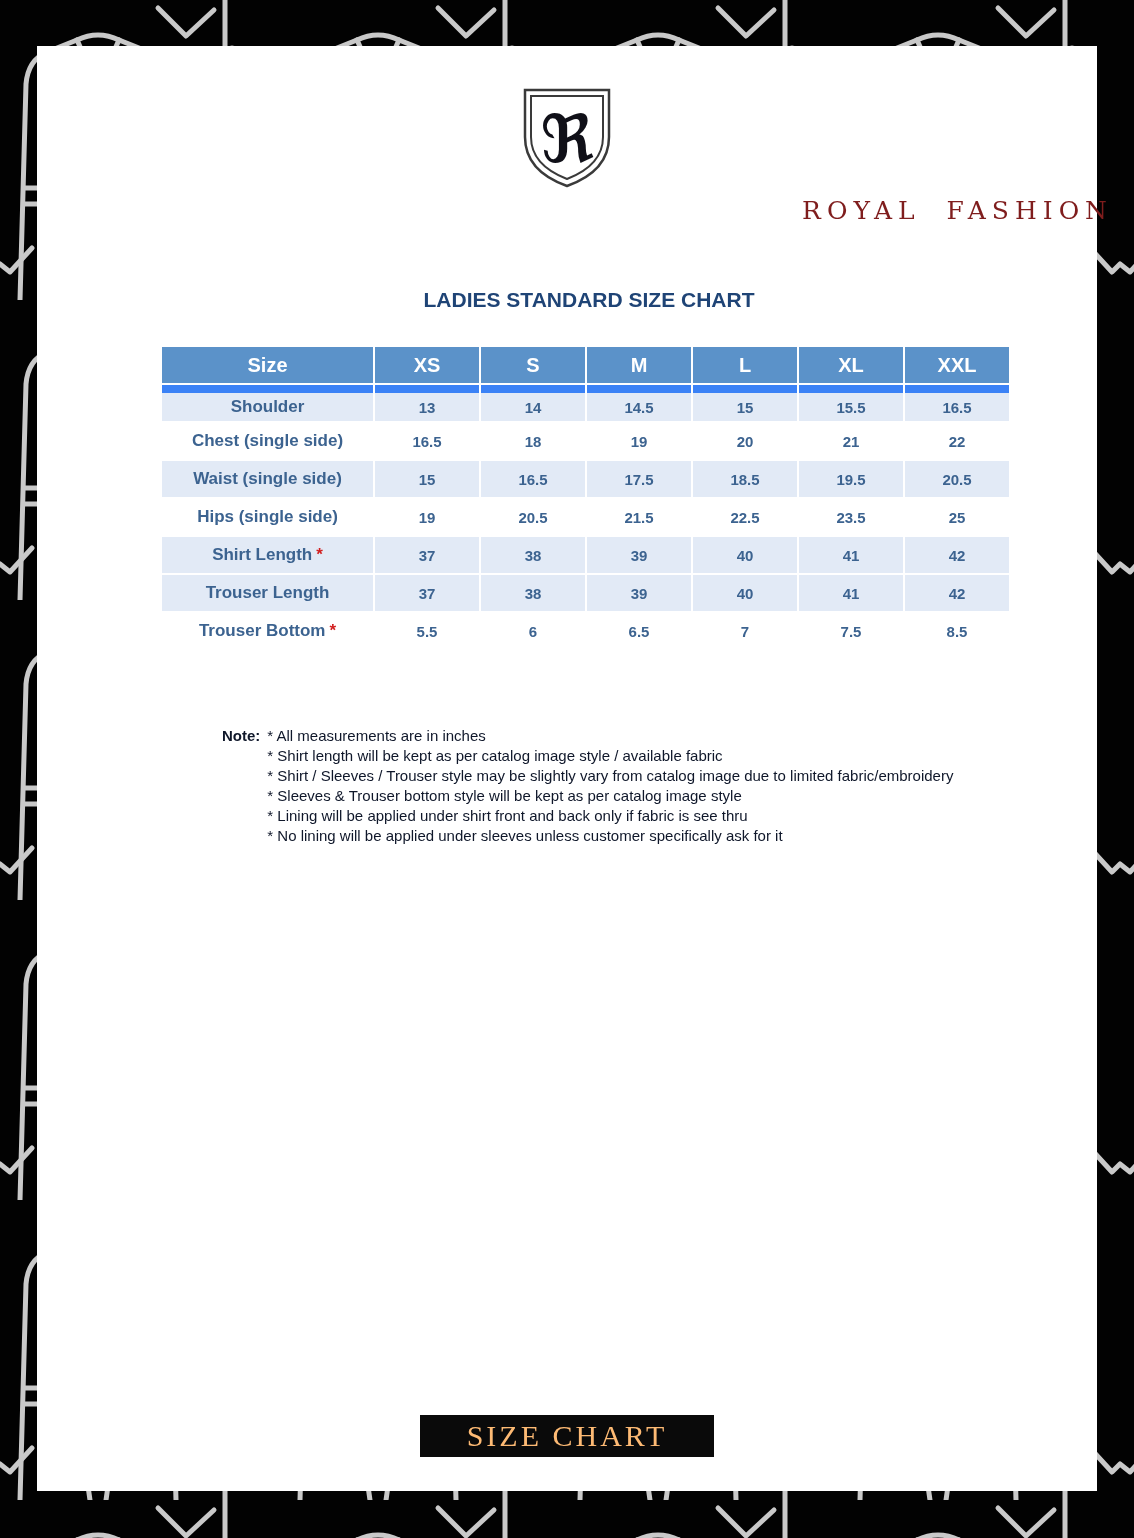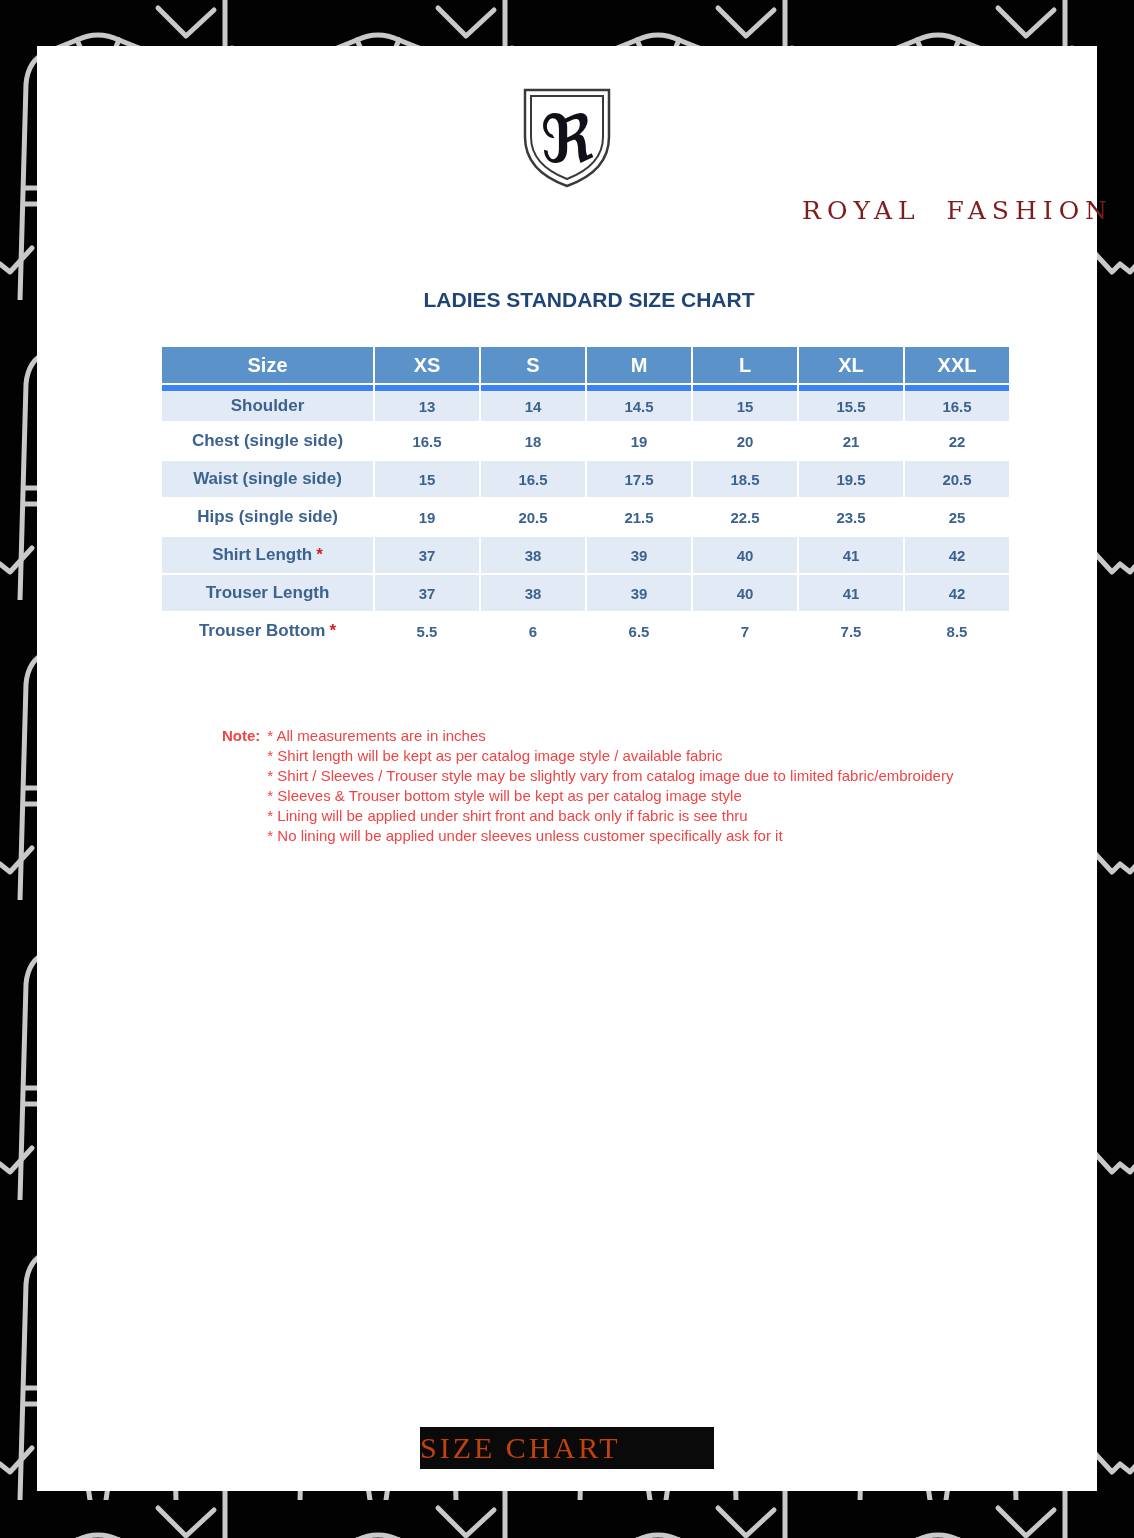--- a/index.html
+++ b/index.html
@@ -43,47 +43,47 @@
     position: absolute; left: 123px; top: 299px;
     width: 837px;
     border-collapse: separate; border-spacing: 2px;
     table-layout: fixed;
   }
   .size-table th {
     background: #5b92c9; color: #ffffff;
     font-size: 20px; font-weight: bold;
     height: 36px; text-align: center; vertical-align: middle;
   }
-  .size-table tbody tr:first-child td { border-top: 6px solid #3b82f6; }
+  .size-table tbody tr:first-child td { border-top: 8px solid #3b82f6; }
   .size-table td {
     background: #ffffff;
     height: 36px; text-align: center; vertical-align: middle;
     font-size: 15px; font-weight: bold; color: #3c6390;
   }
   .size-table tr.band td { background: #e2eaf6; }
   .size-table td.row-label { font-size: 17px; }
   .star { color: #d21f1f; margin-left: 4px; font-weight: bold; }
 
   
   .notes {
     position: absolute; left: 185px; top: 680px;
     display: flex; align-items: flex-start; gap: 7px;
-    color: #ef4444; font-size: 15px;
+    color: #0f172a; font-size: 15px;
   }
   .note-label { font-weight: bold; line-height: 20px; }
   .note-lines div { line-height: 20px; white-space: nowrap; }
 
   
   .banner {
     position: absolute; left: 383px; top: 1369px;
     width: 294px; height: 42px;
-    background: #0a0a0a; color: #c2410c;
+    background: #0a0a0a; color: #fdba74;
     font-family: "Liberation Serif", "DejaVu Serif", serif;
     font-size: 30px; letter-spacing: 3px;
-    line-height: 42px; margin-top: 12px;
+    text-align: center; line-height: 42px;
   }
 
   .logo-letter {
     font-family: "DejaVu Sans", "DejaVu Serif", serif;
     font-weight: bold;
   }
 </style>
 </head>
 <body>
 

